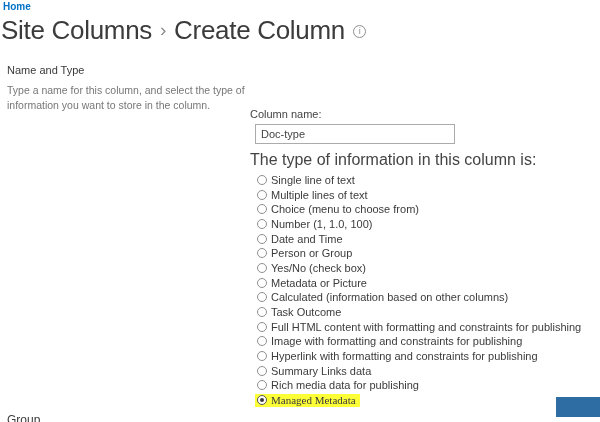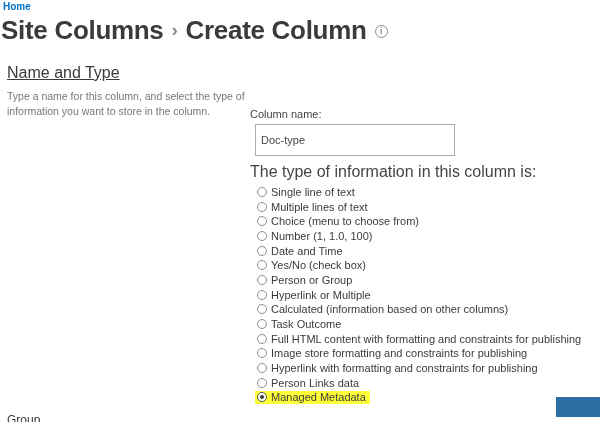--- a/index.html
+++ b/index.html
@@ -18,51 +18,51 @@
   }
   .page{position:absolute;inset:0;border-radius:10px;}
 
   
   .home-link{
     position:absolute;left:3px;top:1px;
     font-size:10px;font-weight:bold;color:var(--link);text-decoration:none;cursor:pointer;
   }
   .page-title{
     position:absolute;left:1px;top:15px;margin:0;
-    font-size:26px;font-weight:700;color:var(--title-color);
+    font-size:26px;font-weight:400;color:var(--title-color);
     letter-spacing:-0.3px;white-space:nowrap;
   }
   .title-sep{
     display:inline-block;font-size:19px;color:#8a8a8a;
     margin:0 8px;position:relative;top:-3px;
   }
   .info-icon{
     display:inline-block;width:13px;height:13px;border:1px solid #8f8f8f;border-radius:50%;
     font-size:9px;line-height:11px;color:#8f8f8f;text-align:center;
     margin-left:8px;vertical-align:5px;font-style:normal;cursor:pointer;
   }
 
   
   .left-col{position:absolute;left:7px;top:64px;width:238px;}
-  .section-heading{font-size:16px;color:#3a3a3a;text-decoration:underline;}
+  .section-heading{font-size:11px;color:#3a3a3a;}
   .section-desc{margin-top:7px;font-size:10.5px;line-height:1.4;color:var(--muted);}
 
   
   .right-col{position:absolute;left:250px;top:72px;width:345px;}
   .field-label{font-size:11px;color:var(--text);display:block;margin-top:36px;}
   .column-name-input{
-    display:block;margin:4px 0 0 5px;width:200px;height:32px;
+    display:block;margin:4px 0 0 5px;width:200px;height:20px;
     border:1px solid #ababab;padding:1px 5px;font-size:11px;color:var(--text);
     font-family:"Liberation Sans",sans-serif;outline:none;background:#fff;
   }
   .type-question{margin-top:7px;font-size:16px;color:var(--text);}
   .options-list{margin-top:4px;margin-left:5px;}
   .option-row{display:flex;align-items:center;height:14.7px;cursor:pointer;}
   .option-inner{display:inline-flex;align-items:center;padding:0 4px 1px 2px;}
-  .option-inner.highlight{background:var(--highlight);}
+  .option-inner.highlight{background:var(--highlight);font-family:Liberation Serif, serif;}
   .radio{
     flex:0 0 auto;width:10px;height:10px;border:1px solid #8f8f8f;border-radius:50%;
     background:#fff;display:inline-flex;align-items:center;justify-content:center;
   }
   .radio .dot{width:4px;height:4px;border-radius:50%;background:transparent;}
   .radio.selected{border-color:#555;}
   .radio.selected .dot{background:#3a3a3a;}
   .option-label{font-size:11px;color:#3b3b3b;margin-left:4px;white-space:nowrap;}
 
   
@@ -133,39 +133,39 @@
       <span class="option-label">Date and Time</span>
     </span>
   </div>
 
 
   <div class="option-row">
     <span class="option-inner">
       <span class="radio">
               <span class="dot"></span>
             </span>
+      <span class="option-label">Person or Group</span>
+    </span>
+  </div>
+
+  <div class="option-row">
+    <span class="option-inner">
+      <span class="radio">
+              <span class="dot"></span>
+            </span>
       <span class="option-label">Yes/No (check box)</span>
     </span>
   </div>
 
   <div class="option-row">
     <span class="option-inner">
       <span class="radio">
               <span class="dot"></span>
             </span>
-      <span class="option-label">Person or Group</span>
-    </span>
-  </div>
-
-  <div class="option-row">
-    <span class="option-inner">
-      <span class="radio">
-              <span class="dot"></span>
-            </span>
-      <span class="option-label">Hyperlink or Multiple</span>
+      <span class="option-label">Metadata or Picture</span>
     </span>
   </div>
 
   <div class="option-row">
     <span class="option-inner">
       <span class="radio">
               <span class="dot"></span>
             </span>
       <span class="option-label">Calculated (information based on other columns)</span>
     </span>
@@ -187,42 +187,50 @@
             </span>
       <span class="option-label">Full HTML content with formatting and constraints for publishing</span>
     </span>
   </div>
 
   <div class="option-row">
     <span class="option-inner">
       <span class="radio">
               <span class="dot"></span>
             </span>
-      <span class="option-label">Image store formatting and constraints for publishing</span>
+      <span class="option-label">Image with formatting and constraints for publishing</span>
     </span>
   </div>
 
   <div class="option-row">
     <span class="option-inner">
       <span class="radio">
               <span class="dot"></span>
             </span>
       <span class="option-label">Hyperlink with formatting and constraints for publishing</span>
     </span>
   </div>
 
   <div class="option-row">
     <span class="option-inner">
       <span class="radio">
               <span class="dot"></span>
             </span>
-      <span class="option-label">Person Links data</span>
-    </span>
-  </div>
-
+      <span class="option-label">Summary Links data</span>
+    </span>
+  </div>
+
+  <div class="option-row">
+    <span class="option-inner">
+      <span class="radio">
+              <span class="dot"></span>
+            </span>
+      <span class="option-label">Rich media data for publishing</span>
+    </span>
+  </div>
 
   <div class="option-row">
     <span class="option-inner highlight">
       <span class="radio selected">
               <span class="dot"></span>
             </span>
       <span class="option-label">Managed Metadata</span>
     </span>
   </div>
 </div>

